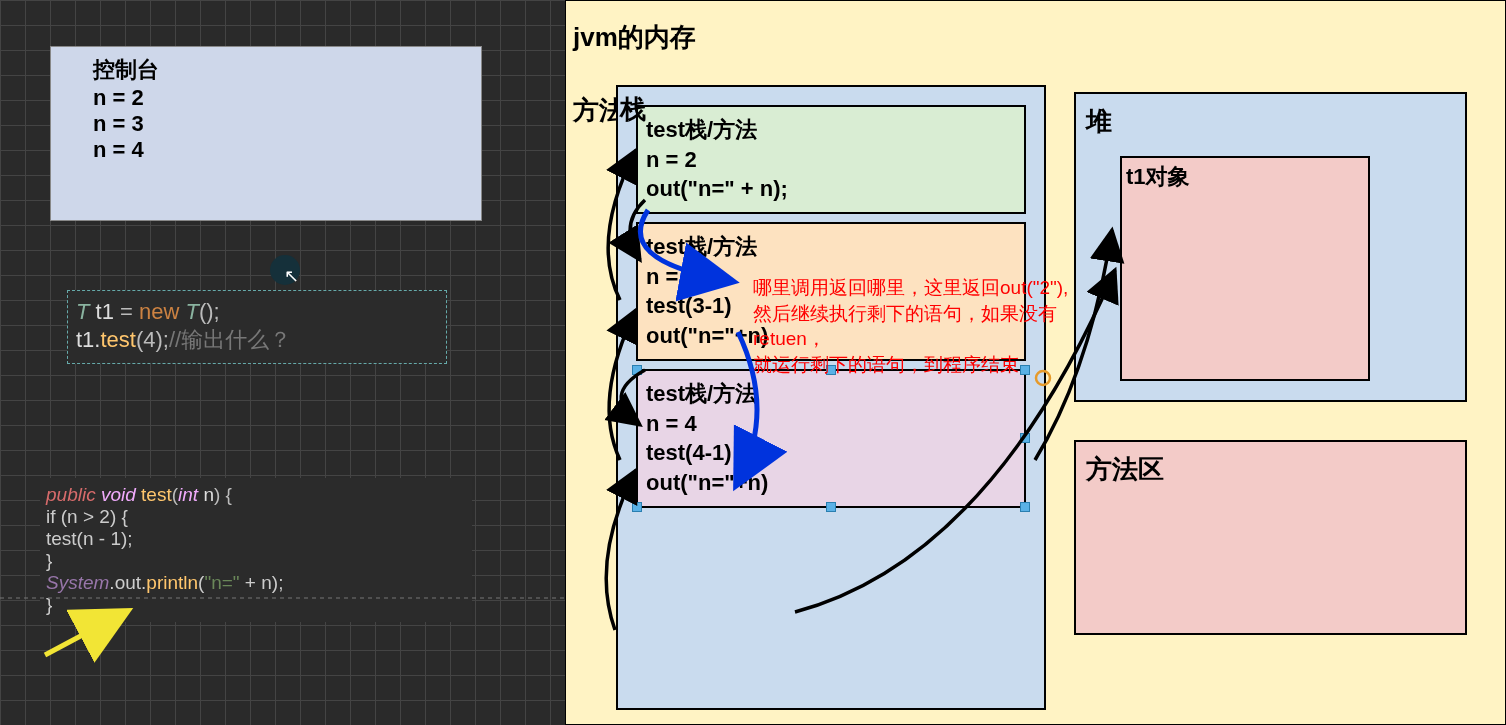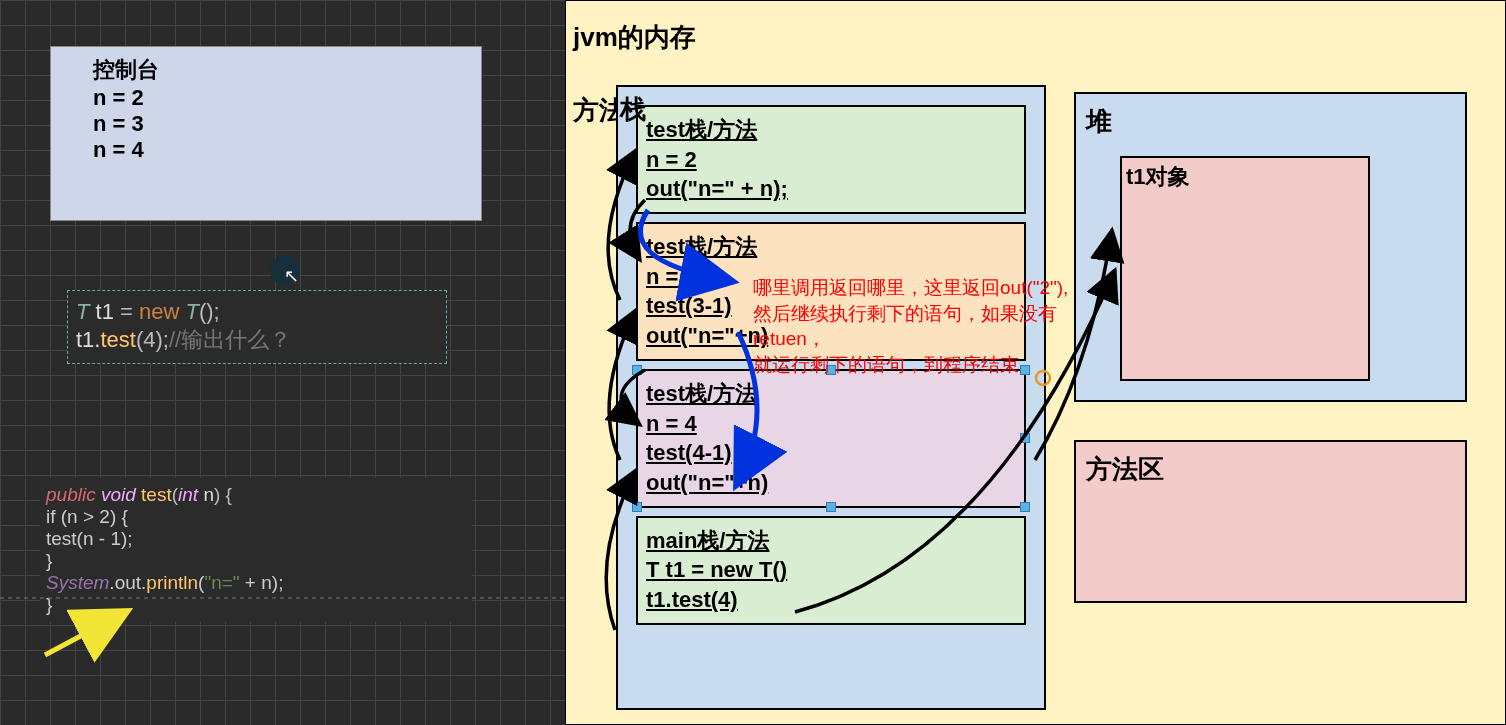--- a/index.html
+++ b/index.html
@@ -28,33 +28,33 @@
 .kw-new { color:#cc8242; }
 .fn { color:#ffc66d; }
 .type { color:#8ab4a0; font-style:italic; }
 .comment { color:#777; }
 .sys { color:#9876aa; font-style:italic; }
 .str { color:#6a8759; }
 .punc { color:#bbb; }
 .var { color:#ddd; }
 
 
-.stack-area { position:absolute; left:616px; top:85px; width:430px; height:625px; background:#c9dbee; border:2px solid #000; padding:10px;text-decoration:underline; }
+.stack-area { position:absolute; left:616px; top:85px; width:430px; height:625px; background:#c9dbee; border:2px solid #000; padding:10px; }
 .frame { border:2px solid #000; margin:8px; padding:8px; font-size:22px; font-weight:bold; }
 .frame div { line-height:1.35; }
 .f-green { background:#d9edd3; }
 .f-orange { background:#fde2c0; }
 .f-pink { background:#e8d5e6; }
 
 
 .heap-area { position:absolute; left:1074px; top:92px; width:393px; height:310px; background:#c9dbee; border:2px solid #000; padding:10px; }
 .heap-obj { position:absolute; left:44px; top:62px; width:250px; height:225px; background:#f3cbc8; border:2px solid #000; padding:4px; font-size:22px; font-weight:bold; }
 
 
-.method-area { position:absolute; left:1074px; top:440px; width:393px; height:163px; background:#f3cbc8; border:2px solid #000; padding:10px; }
+.method-area { position:absolute; left:1074px; top:440px; width:393px; height:195px; background:#f3cbc8; border:2px solid #000; padding:10px; }
 
 .label { font-size:26px; font-weight:bold; color:#000; }
 .red-note { position:absolute; left:753px; top:275px; width:370px; color:#f00; font-size:19px; line-height:1.35; }
 
 
 .handle { position:absolute; width:10px; height:10px; background:#5ab1e6; border:1px solid #2a7fb0; }
 
 
 .marker-green { position:absolute; width:12px; height:12px; background:#3a6; border-radius:50%; }
 .marker-dark { position:absolute; width:30px; height:30px; background:#15303a; border-radius:50%; }
@@ -122,25 +122,20 @@
     <div>test(4-1)</div>
     <div>out("n="+n)</div>
     <div class="handle" style="left:-6px; top:-6px;"></div>
     <div class="handle" style="right:-6px; top:-6px;"></div>
     <div class="handle" style="left:50%; top:-6px;margin-left:-5px;"></div>
     <div class="handle" style="left:-6px; bottom:-6px;"></div>
     <div class="handle" style="right:-6px; bottom:-6px;"></div>
     <div class="handle" style="left:50%; bottom:-6px; margin-left:-5px;"></div>
     <div class="handle" style="right:-6px; top:50%; margin-top:-5px;"></div>
   </div>
-  <div class="frame f-green">
-    <div>main栈/方法</div>
-    <div>T t1 = new T()</div>
-    <div>t1.test(4)</div>
-  </div>
 </div>
 <div class="label" style="position:absolute; left:620px; top:92px;">栈</div>
 
 <div class="heap-area">
   <div class="label">堆</div>
   <div class="heap-obj">
     <span>t1对象</span>
   </div>
 </div>
 

